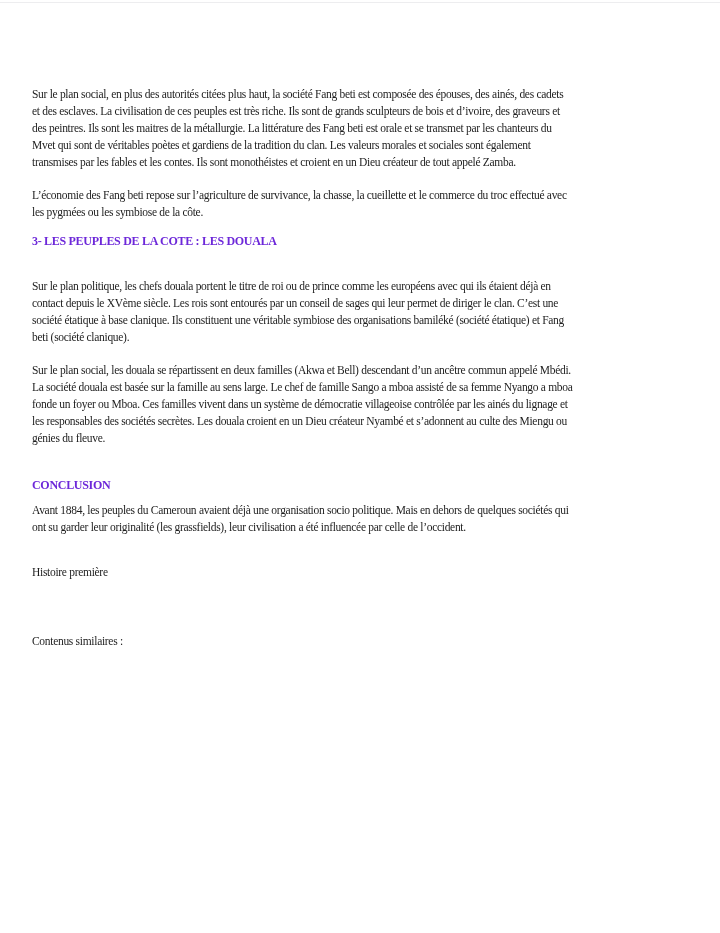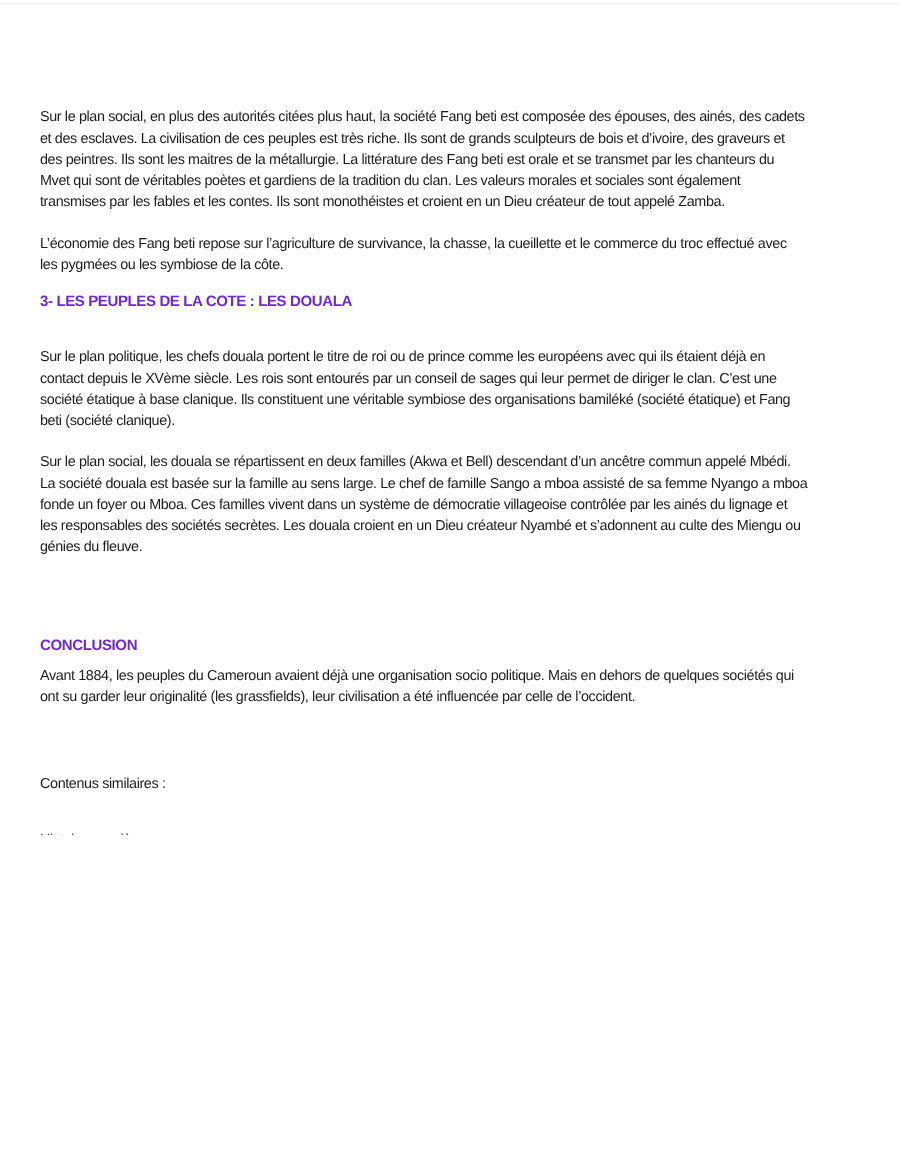--- a/index.html
+++ b/index.html
@@ -6,21 +6,21 @@
     margin: 0;
     padding: 0;
     background: #ffffff;
   }
   .page {
     position: relative;
     width: 720px;
     height: 668px;
     background: #ffffff;
     overflow: hidden;
-    font-family: Liberation Sans, sans-serif;
+    font-family: Liberation Serif, serif;
   }
   .top-rule {
     position: absolute;
     top: 2px;
     left: 0;
     width: 100%;
     height: 1px;
     background: #ededef;
   }
   .content {
@@ -39,21 +39,21 @@
     font-weight: bold;
     color: #6d28d9;
     font-size: 12px;
     white-space: pre;
   }
   .mt8  { margin-top: 8px; }
   .mt12 { margin-top: 12px; }
   .mt13 { margin-top: 28px; }
   .mt14 { margin-top: 16px; }
   .mt16 { margin-top: 16px; }
-  .mt45 { margin-top: 61px; }
+  .mt45 { margin-top: 30px; }
   .mt52 { margin-top: 52px; }
   .related-link {
     color: #1d1d1d;
     text-decoration: none;
     cursor: pointer;
   }
 </style>
 </head>
 <body>
 
@@ -83,18 +83,18 @@
 fonde un foyer ou Mboa. Ces familles vivent dans un système de démocratie villageoise contrôlée par les ainés du lignage et
 les responsables des sociétés secrètes. Les douala croient en un Dieu créateur Nyambé et s’adonnent au culte des Miengu ou
 génies du fleuve.</p>
 
 
     <h3 class="heading mt45">CONCLUSION</h3>
 
     <p class="para mt8">Avant 1884, les peuples du Cameroun avaient déjà une organisation socio politique. Mais en dehors de quelques sociétés qui
 ont su garder leur originalité (les grassfields), leur civilisation a été influencée par celle de l’occident.</p>
 
+    <p class="para mt13"><span class="related-link">Histoire première</span></p>
+
     <p class="para mt52">Contenus similaires :</p>
-
-    <p class="para mt13"><span class="related-link">Histoire première</span></p>
 
   </div>
 </div>
 
 </body></html>

